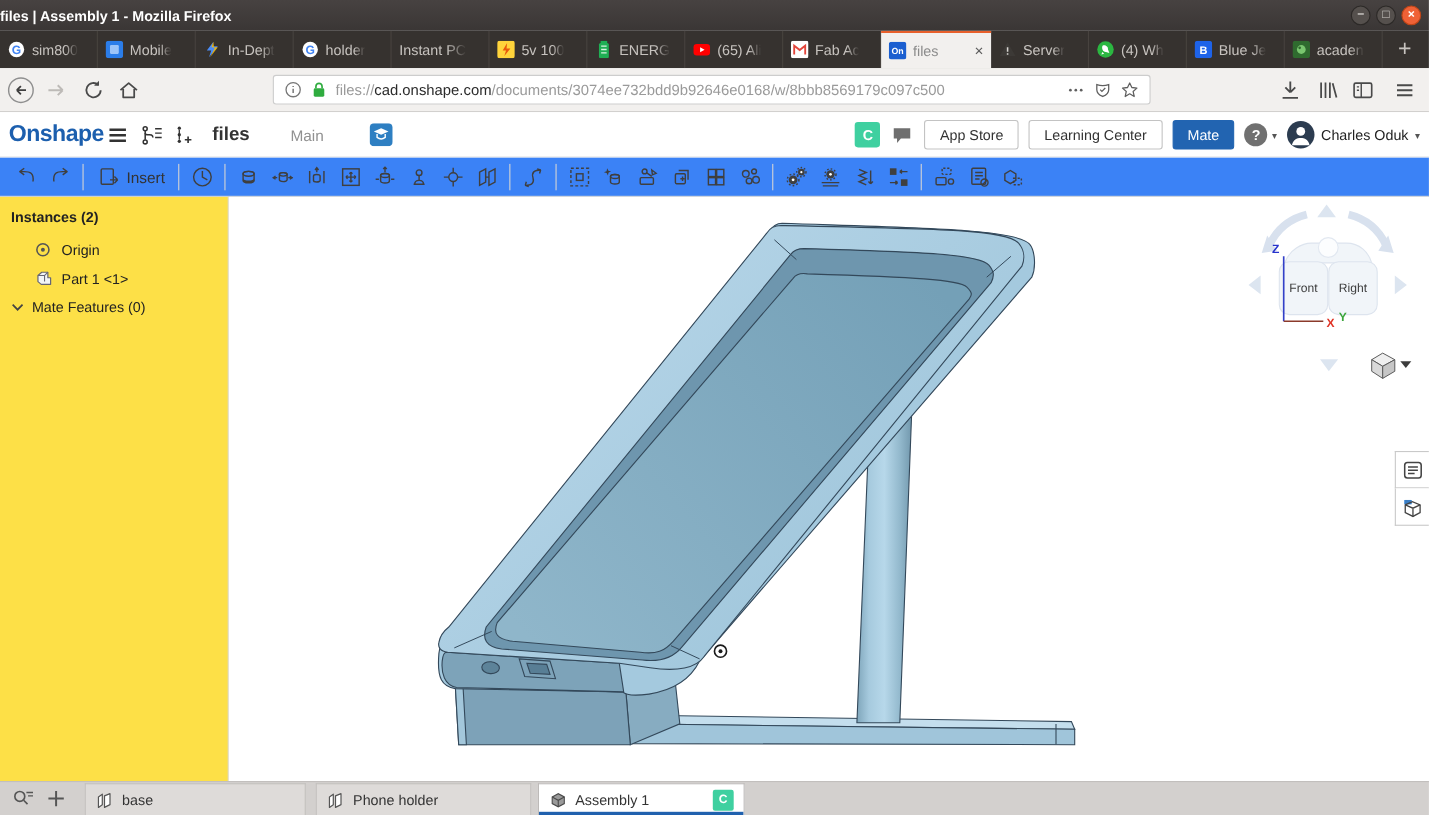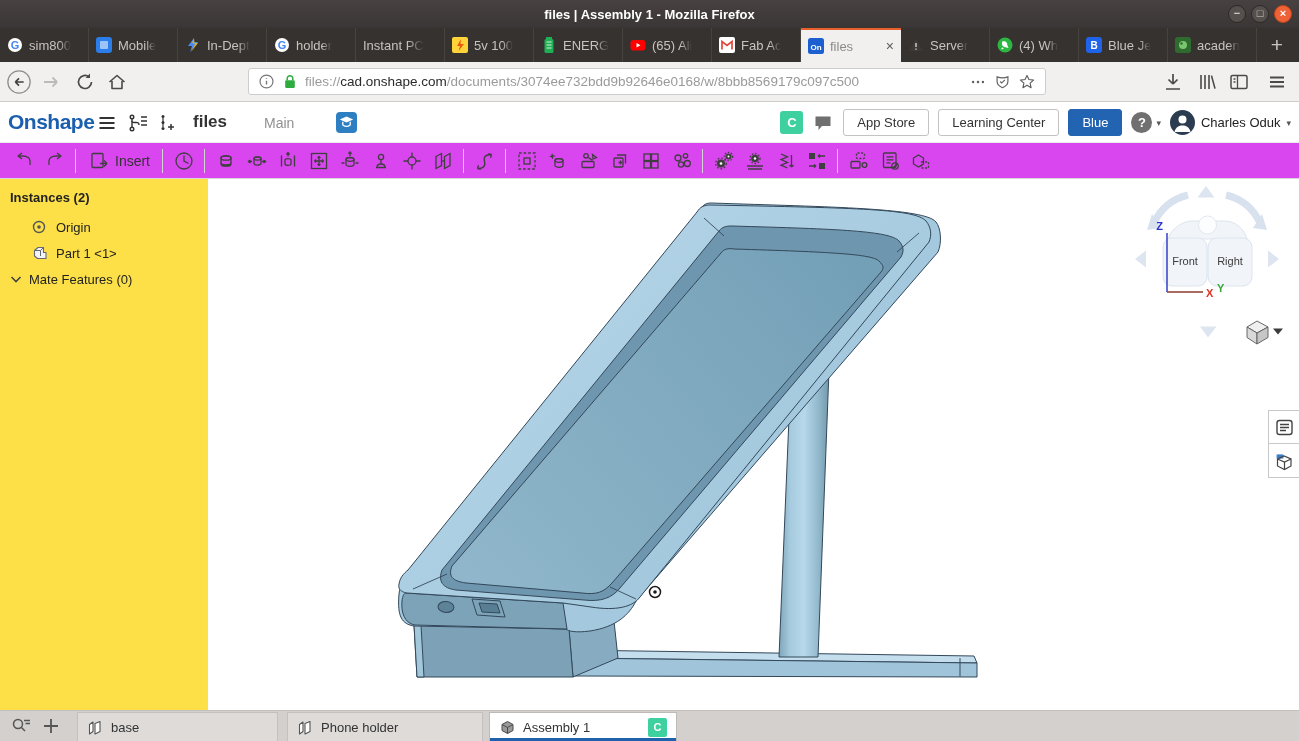--- a/index.html
+++ b/index.html
@@ -1,20 +1,20 @@
 <!DOCTYPE html>
 <html><head>
 <meta charset="utf-8">
 <style>
   html,body{margin:0;padding:0;}
   body{width:1299px;height:741px;overflow:hidden;position:relative;background:#fff;
        font-family:"Liberation Sans",sans-serif;-webkit-font-smoothing:antialiased;}
   
   .titlebar{height:28px;background:linear-gradient(#474241,#3a3635);display:flex;align-items:center;
-            justify-content:center;position:relative;color:#fff;font-weight:bold;font-size:13px;}
+            justify-content:flex-start;position:relative;color:#fff;font-weight:bold;font-size:13px;}
   .winbtns{position:absolute;right:7px;top:5px;display:flex;gap:5px;}
   .winbtn{width:18px;height:18px;border-radius:50%;background:#55504d;border:1px solid #2c2927;
           color:#cfccc8;font-size:11px;line-height:15px;text-align:center;box-sizing:border-box;}
   .winbtn.close{background:#ef6136;border-color:#bf4518;color:#fff;}
   
   .tabstrip{height:34px;background:#36322f;display:flex;align-items:stretch;overflow:hidden;}
   .btab{width:89px;box-sizing:border-box;display:flex;align-items:center;gap:6px;padding:0 7px;
         border-right:1px solid #48433f;color:#c7c3bf;font-size:13px;white-space:nowrap;overflow:hidden;position:relative;}
   .btab .lbl{overflow:hidden;-webkit-mask-image:linear-gradient(90deg,#000 72%,transparent);
              mask-image:linear-gradient(90deg,#000 72%,transparent);}
@@ -43,21 +43,21 @@
           display:flex;align-items:center;justify-content:center;}
   .osbtn{height:27px;border:1px solid #c3c3c3;border-radius:3px;background:#fff;font-size:13px;color:#333;
          display:flex;align-items:center;padding:0 13px;font-family:inherit;}
   .osbtn.share{background:#2264b1;border-color:#2264b1;color:#fff;}
   .helpq{width:21px;height:21px;border-radius:50%;background:#707070;color:#fff;font-weight:bold;font-size:13px;
          display:flex;align-items:center;justify-content:center;}
   .caret{font-size:9px;color:#555;}
   .avatar{width:25px;height:25px;border-radius:50%;background:#2c3c50;overflow:hidden;}
   .uname{font-size:13px;color:#222;}
   
-  .ostoolbar{height:36px;background:#d946ef;border-bottom:1px solid #d9d9d9;display:flex;align-items:center;
+  .ostoolbar{height:36px;background:#3b82f6;border-bottom:1px solid #d9d9d9;display:flex;align-items:center;
              padding-left:8px;box-sizing:border-box;}
   .ticon{width:31px;height:30px;display:flex;align-items:center;justify-content:center;border-radius:2px;}
   .tsep{width:1px;height:24px;background:#d4d4d4;margin:0 5px;flex:0 0 1px;}
   .insertb{display:flex;align-items:center;gap:5px;padding:0 7px;height:30px;font-size:14px;color:#333;}
   
   .main{height:531px;display:flex;position:relative;}
   .sidebar{width:208px;box-sizing:border-box;border-right:1px solid #d8d8d8;background:#fde047;padding-top:11px;flex:0 0 208px;}
   .sb-h{font-size:13px;font-weight:bold;color:#222;padding-left:10px;margin-bottom:9px;}
   .sb-row{height:26px;display:flex;align-items:center;gap:8px;padding-left:30px;font-size:13px;color:#222;}
   .sb-mate{height:26px;display:flex;align-items:center;gap:5px;padding-left:8px;font-size:13px;color:#222;}
@@ -335,21 +335,21 @@
   </div>
   <div class="hdr-right">
     <div class="cbadge">C</div>
     <div>
       <svg width="22" height="22" viewBox="0 0 22 22">
           <path d="M3.5 4.5h15V14h-8.5l-3.5 4v-4h-3z" fill="#6f6f6f"></path>
         </svg>
     </div>
     <button class="osbtn">App Store</button>
     <button class="osbtn">Learning Center</button>
-    <button class="osbtn share">Blue</button>
+    <button class="osbtn share">Mate</button>
     <div style="display:flex;align-items:center;gap:4px;">
       <div class="helpq">?</div>
       <span class="caret">▾</span>
     </div>
     <div style="display:flex;align-items:center;gap:6px;">
       <div class="avatar">
         <svg width="25" height="25" viewBox="0 0 25 25">
             <circle cx="12.5" cy="9.5" r="4" fill="#fff"></circle>
             <path d="M4.5 22c1-5 4.5-6.5 8-6.5s7 1.5 8 6.5z" fill="#fff"></path>
           </svg>

